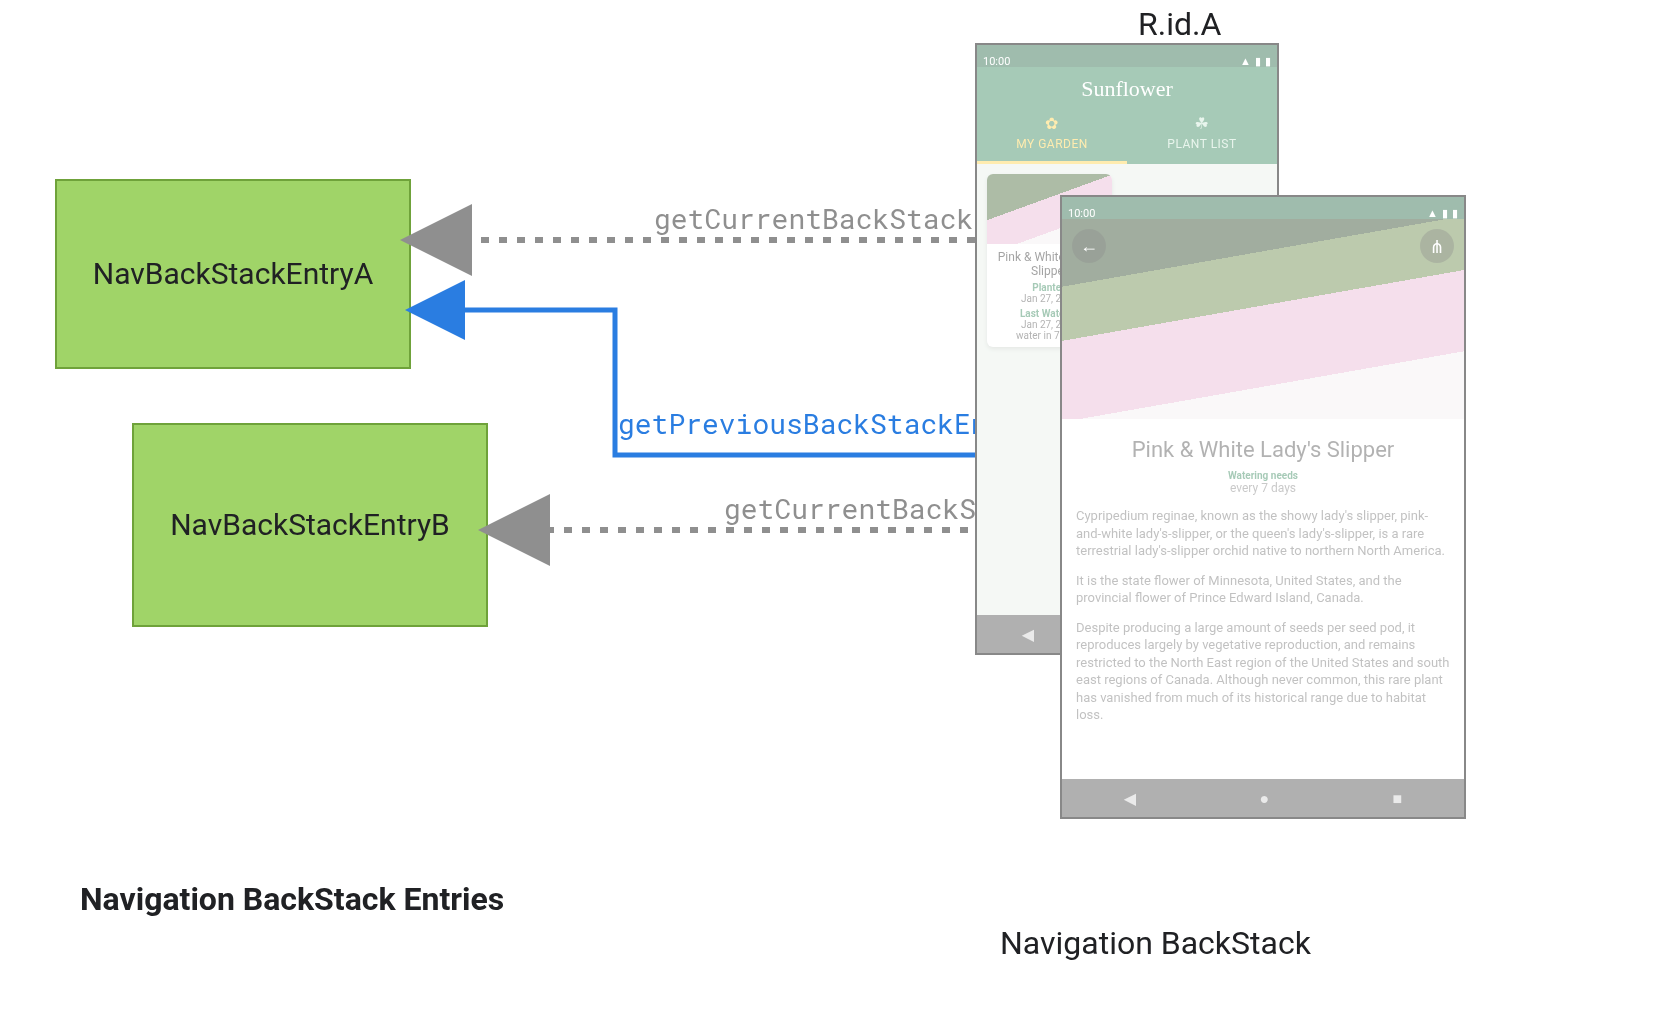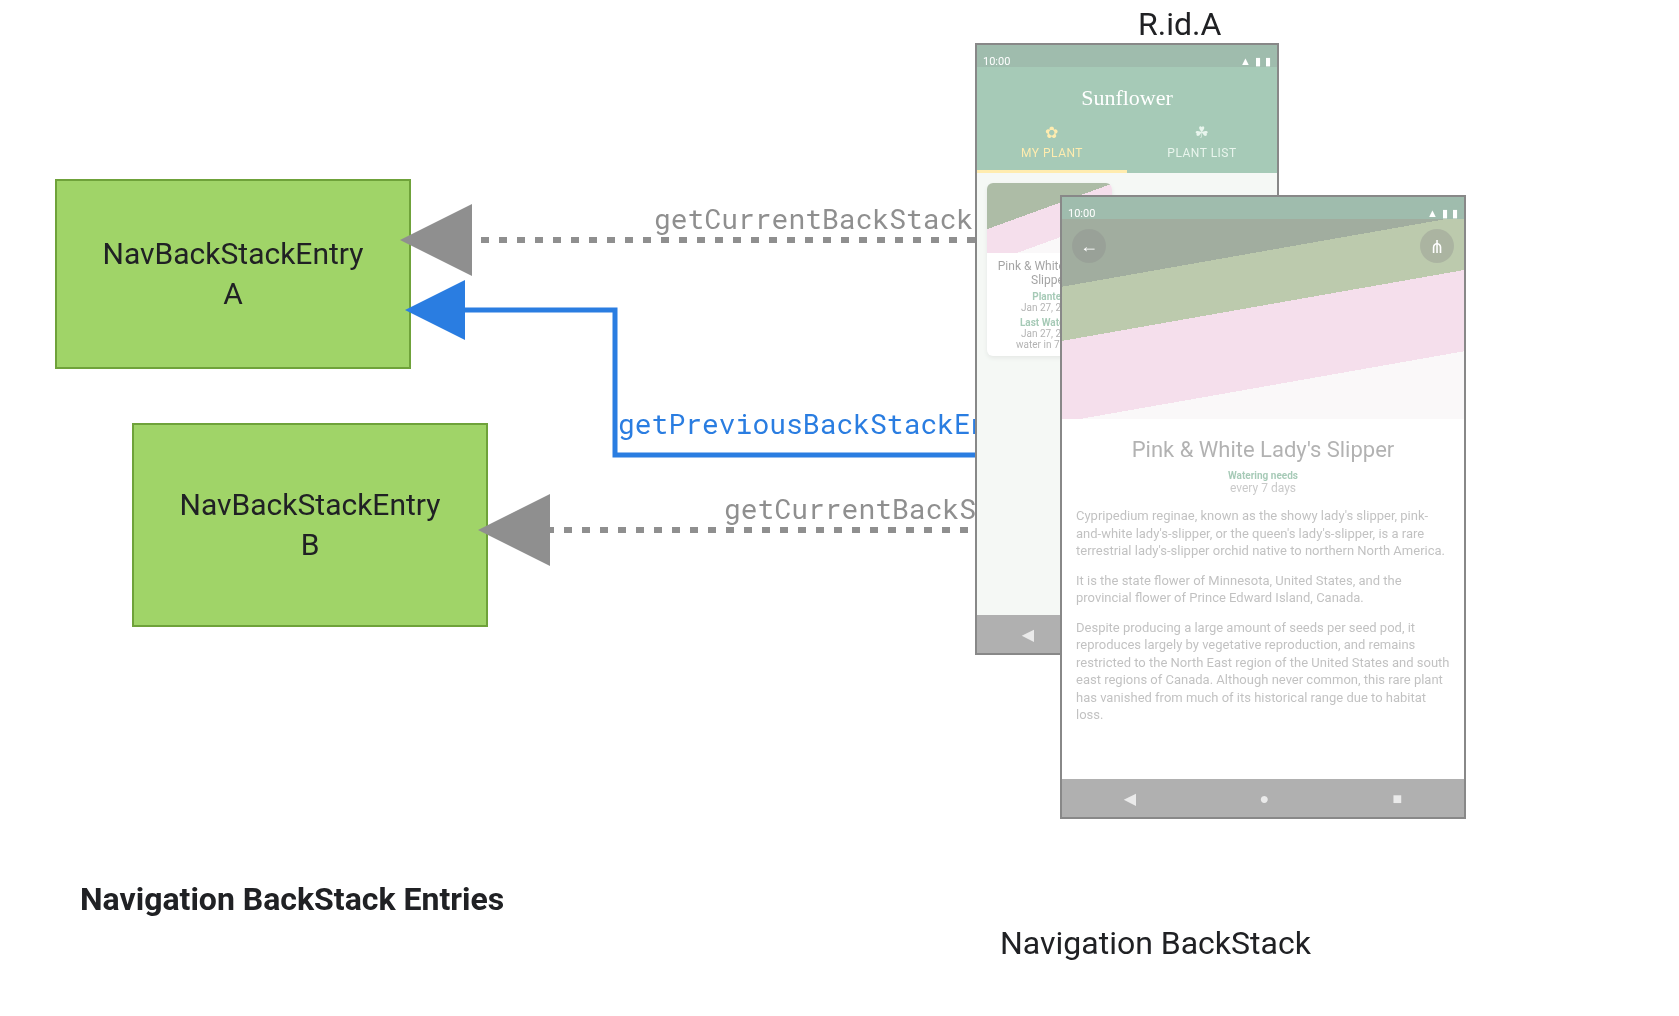--- a/index.html
+++ b/index.html
@@ -14,21 +14,21 @@
     width: 1679px;
     height: 1016px;
   }
 
   
   .nav-box {
     position: absolute;
     background: #a0d468;
     border: 2px solid #6fa23a;
     display: flex;
-    flex-direction: column;
+    flex-direction: row;
     align-items: center;
     justify-content: center;
     font-size: 30px;
     line-height: 1.35;
     color: #202124;
     text-align: center;
   }
 
   
   .caption-label {
@@ -102,21 +102,21 @@
     background: #e8f0e9;
     overflow: hidden;
   }
 
   
   .phone-a .appbar {
     background: #3b8a5f;
     text-align: center;
     color: #fff;
     font-size: 22px;
-    padding: 18px 0 6px;
+    padding: 9px 0 6px;
     font-family: Georgia, serif;
   }
   .phone-a .tabs {
     display: flex;
     background: #3b8a5f;
     font-size: 12px;
     color: #cde8d7;
     text-align: center;
     letter-spacing: 0.5px;
   }
@@ -231,21 +231,21 @@
         <span>▲</span>
         <span>▮</span>
         <span>▮</span>
       </span>
     </div>
     <div class="content">
       <div class="appbar">Sunflower</div>
       <div class="tabs">
         <div class="tab active">
           <span class="ticon">✿</span>
-          <span>MY PLANT</span>
+          <span>MY GARDEN</span>
         </div>
         <div class="tab">
           <span class="ticon">☘</span>
           <span>PLANT LIST</span>
         </div>
       </div>
       <div class="body">
         <div class="card">
           <div class="thumb"></div>
           <div class="pad">

